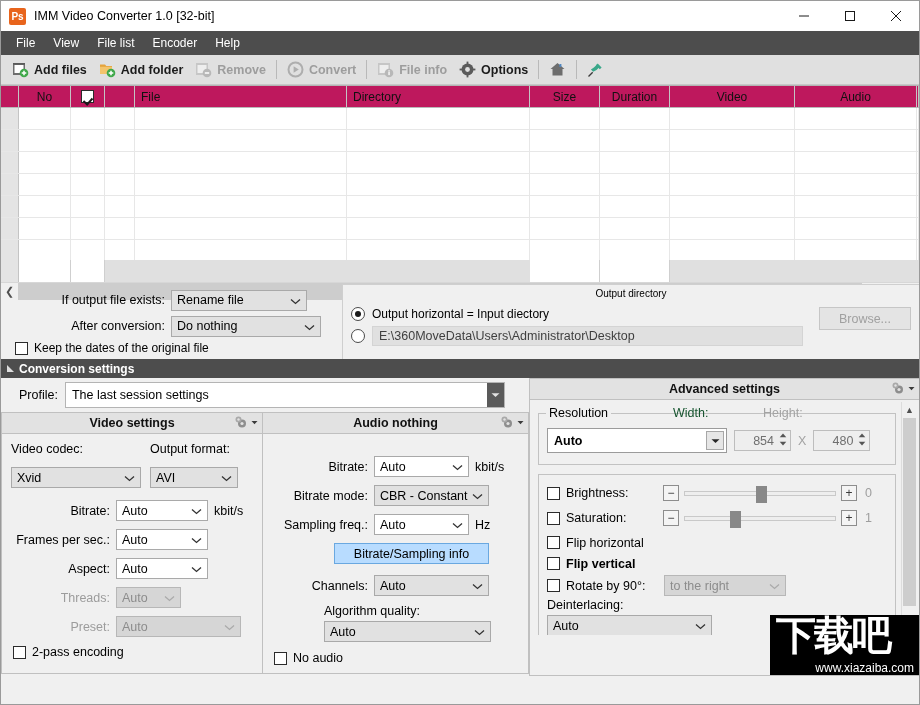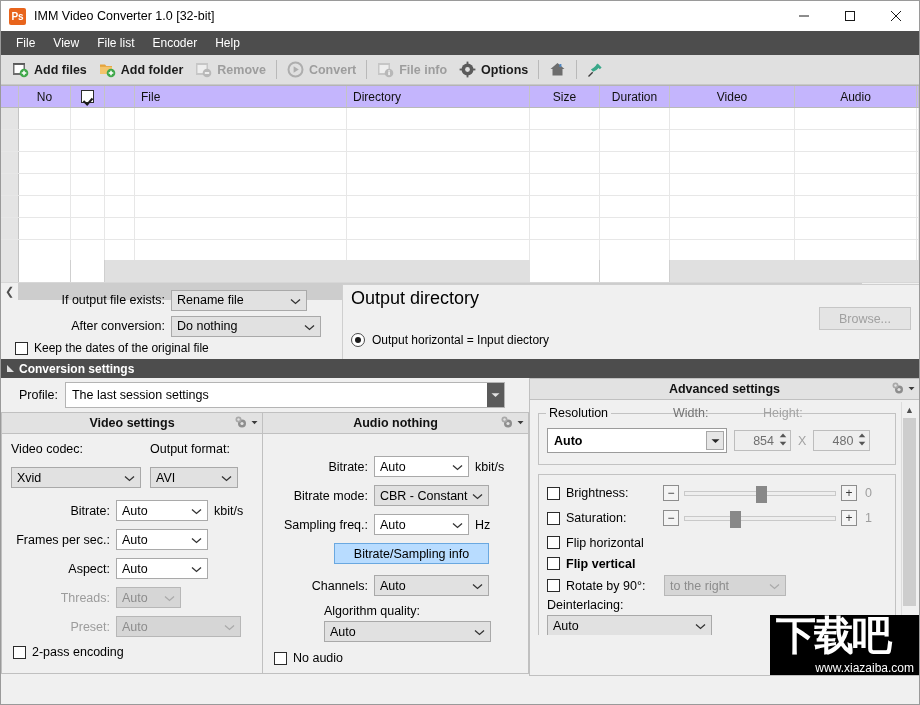--- a/index.html
+++ b/index.html
@@ -28,21 +28,21 @@
   
   .toolbar{height:29px;background:#e0e0e0;display:flex;align-items:center;border-bottom:1px solid #c8c8c8;padding-left:5px;}
   .tbtn{display:flex;align-items:center;height:25px;padding:0 6px;gap:5px;}
   .tbtn .lbl{font-size:12.5px;font-weight:bold;color:#1b1b1b;}
   .tbtn.disabled .lbl{color:#9d9d9d;font-weight:bold;}
   .tbsep{width:1px;height:19px;background:#b9b9b9;margin:0 4px;}
   .ico{width:17px;height:17px;position:relative;flex:none;}
 
   
   .filelist{background:#ffffff;border-top:1px solid #b4b4b4;position:relative;height:197px;}
-  .fl-head{display:flex;height:21px;background:#c4b5fd;border-bottom:1px solid #b9b9b9;text-align:right;}
+  .fl-head{display:flex;height:21px;background:#be185d;border-bottom:1px solid #b9b9b9;text-align:right;}
   .fh{border-right:1px solid #c4c4c4;display:flex;align-items:center;justify-content:center;font-size:12px;color:#111;box-sizing:border-box;height:21px;}
   .fh.left{justify-content:flex-start;padding-left:6px;}
   .fh-check{width:13px;height:13px;border:1px solid #2b2b2b;background:#fff;position:relative;box-sizing:border-box;}
   .fh-check:after{content:"";position:absolute;left:3px;top:5px;width:4px;height:7px;border:solid #1a1a1a;border-width:0 2px 2px 0;transform:rotate(42deg);}
   .fl-rows{position:relative;background:#fff;height:152px;overflow:hidden;}
   .fl-row{display:flex;height:21px;border-bottom:1px solid #e7e7e7;}
   .fl-row .cell{border-right:1px solid #e7e7e7;box-sizing:border-box;height:21px;}
   .fl-row .gut{background:#e4e4e4;border-right:1px solid #c4c4c4;}
   .fl-bottom{display:flex;height:22px;background:#e0e0e0;}
   .fl-bottom .cell{box-sizing:border-box;height:22px;}
@@ -58,21 +58,21 @@
   .outleft{width:341px;position:relative;padding-top:5px;box-sizing:border-box;}
   .orow{display:flex;align-items:center;height:22px;margin-bottom:4px;}
   .orow .olab{width:170px;text-align:right;padding-right:6px;font-size:12.5px;box-sizing:border-box;}
   .combo{height:21px;border:1px solid #a9a9a9;background:#e1e1e1;display:flex;align-items:center;box-sizing:border-box;position:relative;font-size:12.5px;padding-left:5px;}
   .combo .caret{position:absolute;right:5px;top:0;height:21px;display:flex;align-items:center;}
   .combo.white{background:#ffffff;}
   .combo.dis{background:#d6d6d6;border-color:#b7b7b7;color:#8c8c8c;}
   .ckrow{display:flex;align-items:center;gap:6px;padding-left:14px;}
   .ck{width:13px;height:13px;border:1px solid #2b2b2b;background:#fff;box-sizing:border-box;position:relative;flex:none;}
   .outright{flex:1;border:1px solid #cfcfcf;border-right:none;border-bottom:none;background:#f0f0f0;position:relative;padding:3px 8px 0 8px;box-sizing:border-box;}
-  .og-title{font-size:18px;margin-bottom:20px;}
+  .og-title{font-size:10px;margin-bottom:4px;text-align:center;}
   .radiorow{display:flex;align-items:center;gap:7px;height:22px;}
   .radio{width:14px;height:14px;border-radius:50%;border:1px solid #4a4a4a;background:#fff;box-sizing:border-box;position:relative;flex:none;}
   .radio.on:after{content:"";position:absolute;left:3px;top:3px;width:6px;height:6px;border-radius:50%;background:#1a1a1a;}
   .pathbox{flex:1;height:20px;background:#e0e0e0;border:1px solid #d4d4d4;box-sizing:border-box;display:flex;align-items:center;padding-left:6px;font-size:12.5px;color:#3f3f3f;}
   .browse{position:absolute;right:8px;top:22px;width:92px;height:23px;background:#e4e4e4;border:1px solid #c6c6c6;color:#a0a0a0;font-size:12.5px;display:flex;align-items:center;justify-content:center;box-sizing:border-box;}
 
   
   .convbar{height:19px;background:#4d4d4d;color:#fff;display:flex;align-items:center;padding-left:6px;font-size:12px;font-weight:bold;gap:5px;}
   .tri{width:0;height:0;border-style:solid;border-width:7px 0 0 7px;border-color:transparent transparent transparent #dedede;}
 
@@ -401,20 +401,24 @@
         <span class="ck"></span>
         <span>Keep the dates of the original file</span>
       </div>
     </div>
     <div class="outright">
       <div class="og-title">Output directory</div>
       <div class="radiorow">
         <span class="radio on"></span>
         <span>Output horizontal = Input diectory</span>
       </div>
+      <div class="radiorow" style="padding-right:108px">
+        <span class="radio"></span>
+        <span class="pathbox">E:\360MoveData\Users\Administrator\Desktop</span>
+      </div>
       <div class="browse">Browse...</div>
     </div>
   </div>
 
   <div class="convbar">
     <span class="tri"></span>
     <span>Conversion settings</span>
   </div>
 
   <div class="panels">
@@ -638,21 +642,21 @@
             </svg>
           <svg width="7" height="5" viewBox="0 0 7 5">
               <path d="M0.5 1h6L3.5 4.2z" fill="#3b3b3b"></path>
             </svg>
         </span>
       </div>
       <div class="adv-body">
 
         <div class="grp" style="width:358px;height:52px;margin-top:7px;">
           <span class="grp-lbl">Resolution</span>
-          <div style="position:absolute;left:134px;top:-8px;font-size:12.5px;color:#737373;">Width:</div>
+          <div style="position:absolute;left:134px;top:-8px;font-size:12.5px;color:#14532d;">Width:</div>
           <div style="position:absolute;left:224px;top:-8px;font-size:12.5px;color:#a3a3a3;">Height:</div>
           <div style="display:flex;align-items:center;gap:7px;margin-top:5px;">
             <div style="width:180px;height:25px;border:1px solid #9b9b9b;background:#fff;display:flex;align-items:center;box-sizing:border-box;position:relative;">
               <span style="padding-left:6px;font-size:12.5px;font-weight:bold;">Auto</span>
               <span style="position:absolute;right:2px;top:2px;width:18px;height:19px;background:#e6e6e6;border:1px solid #a7a7a7;display:flex;align-items:center;justify-content:center;box-sizing:border-box;">
                 <svg width="9" height="6" viewBox="0 0 9 6">
                     <path d="M0.5 1.3h8L4.5 5z" fill="#262626"></path>
                   </svg>
               </span>
             </div>

